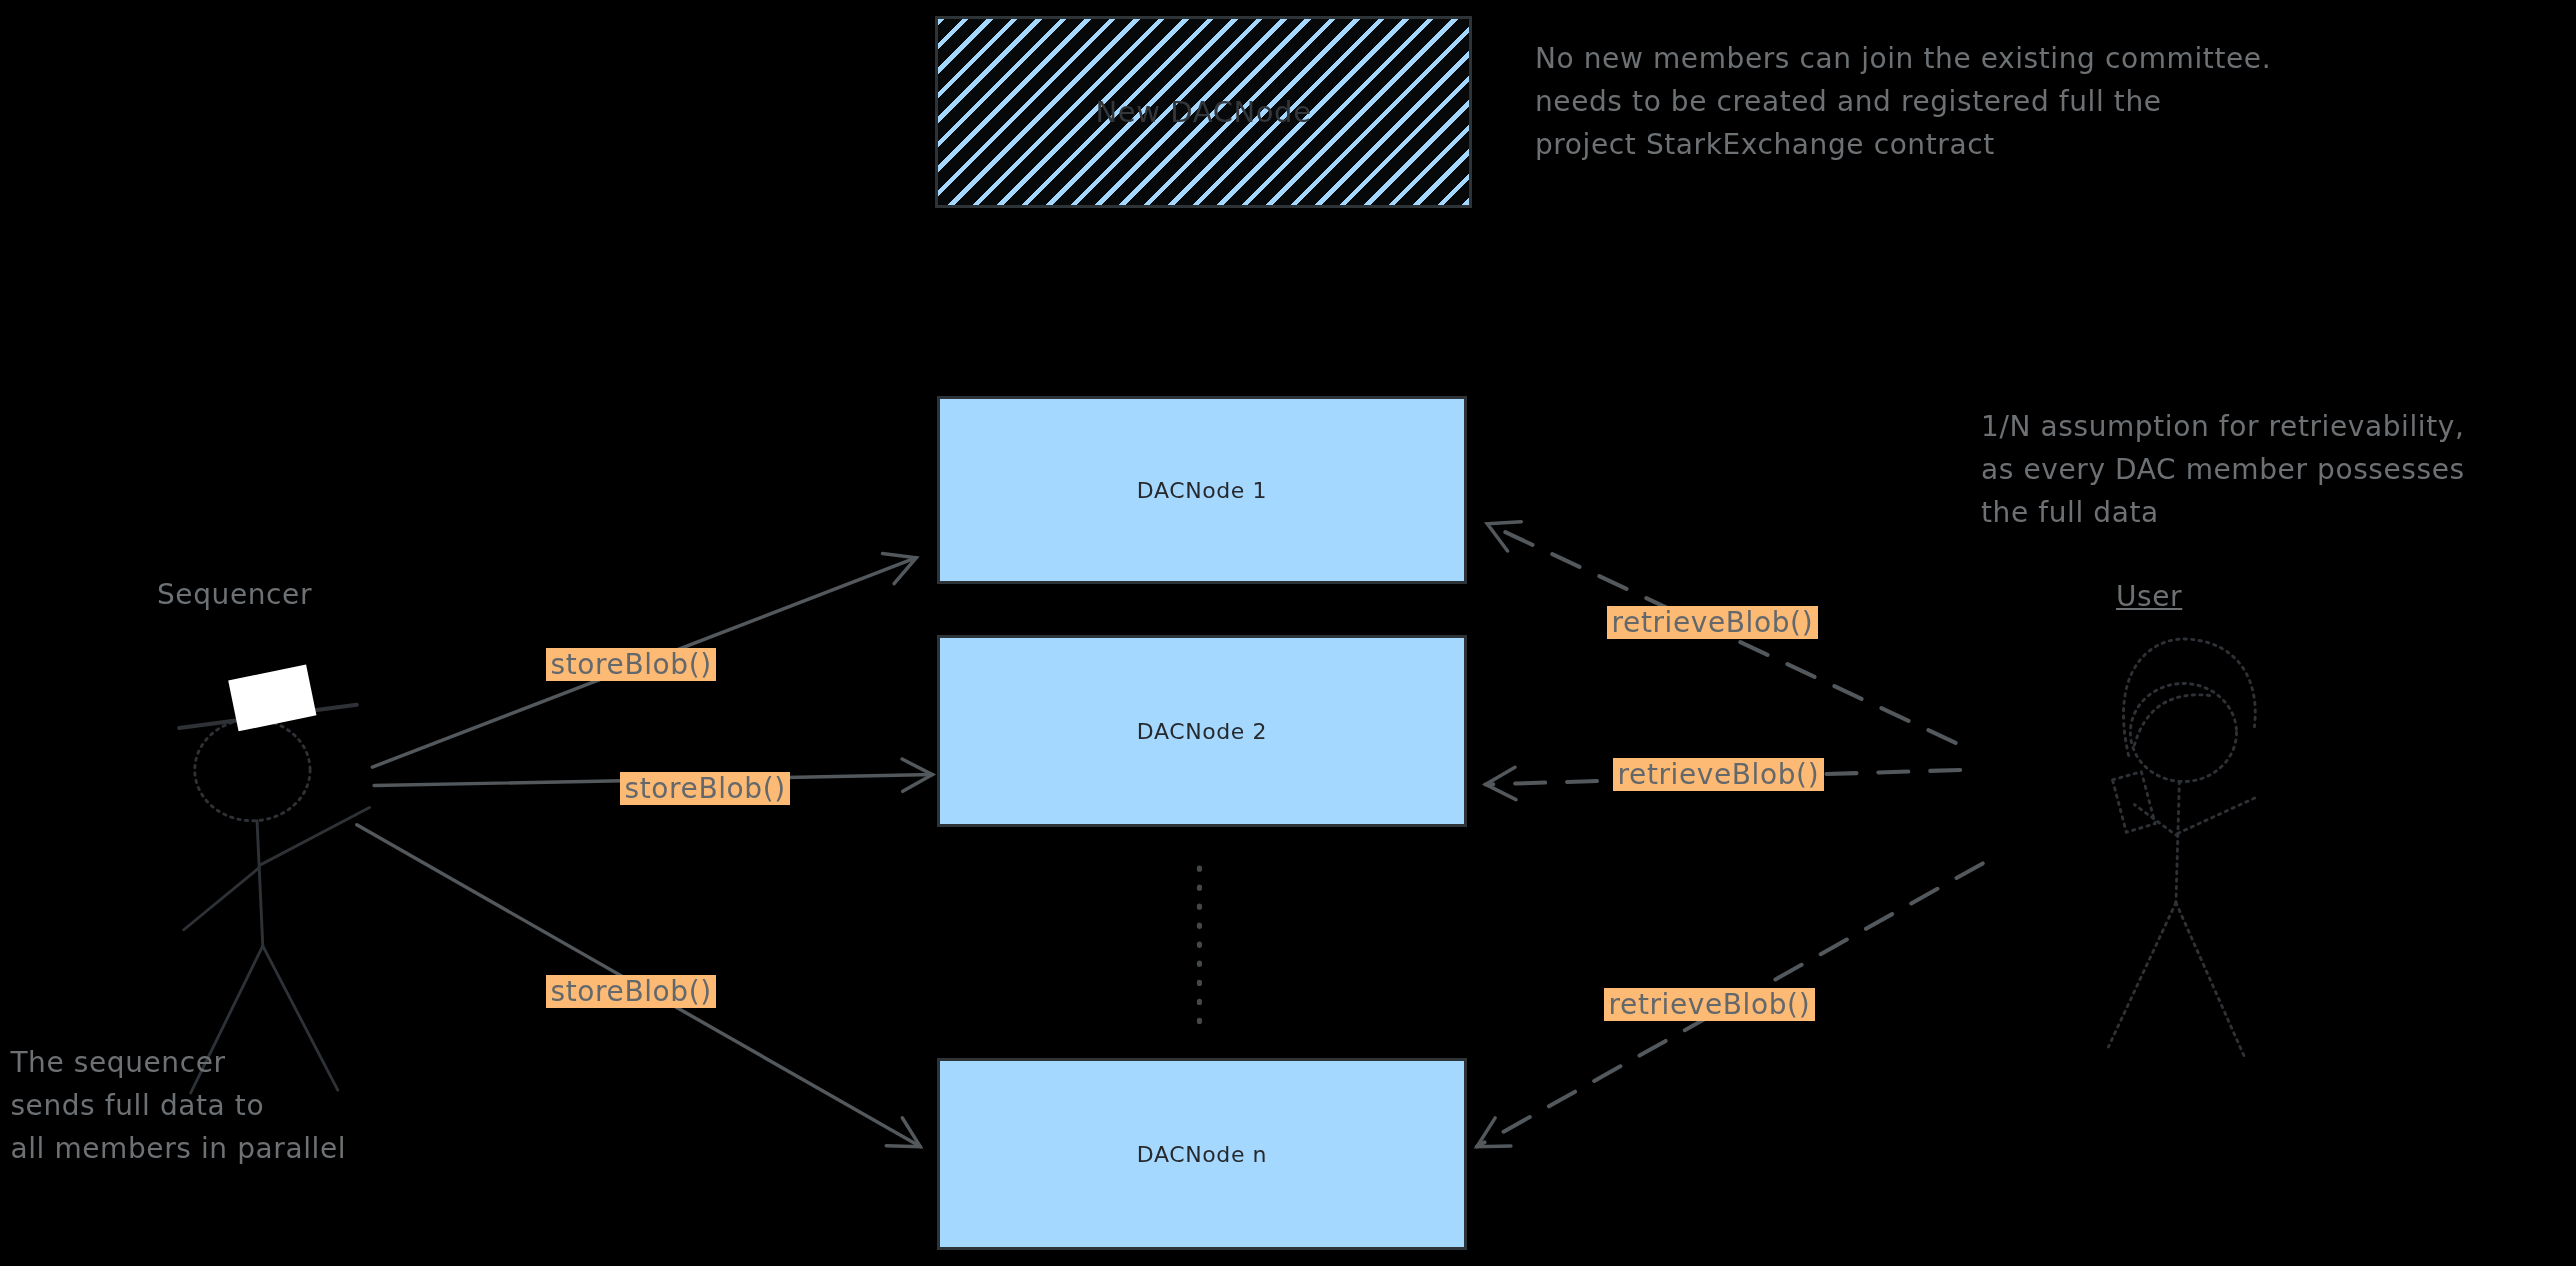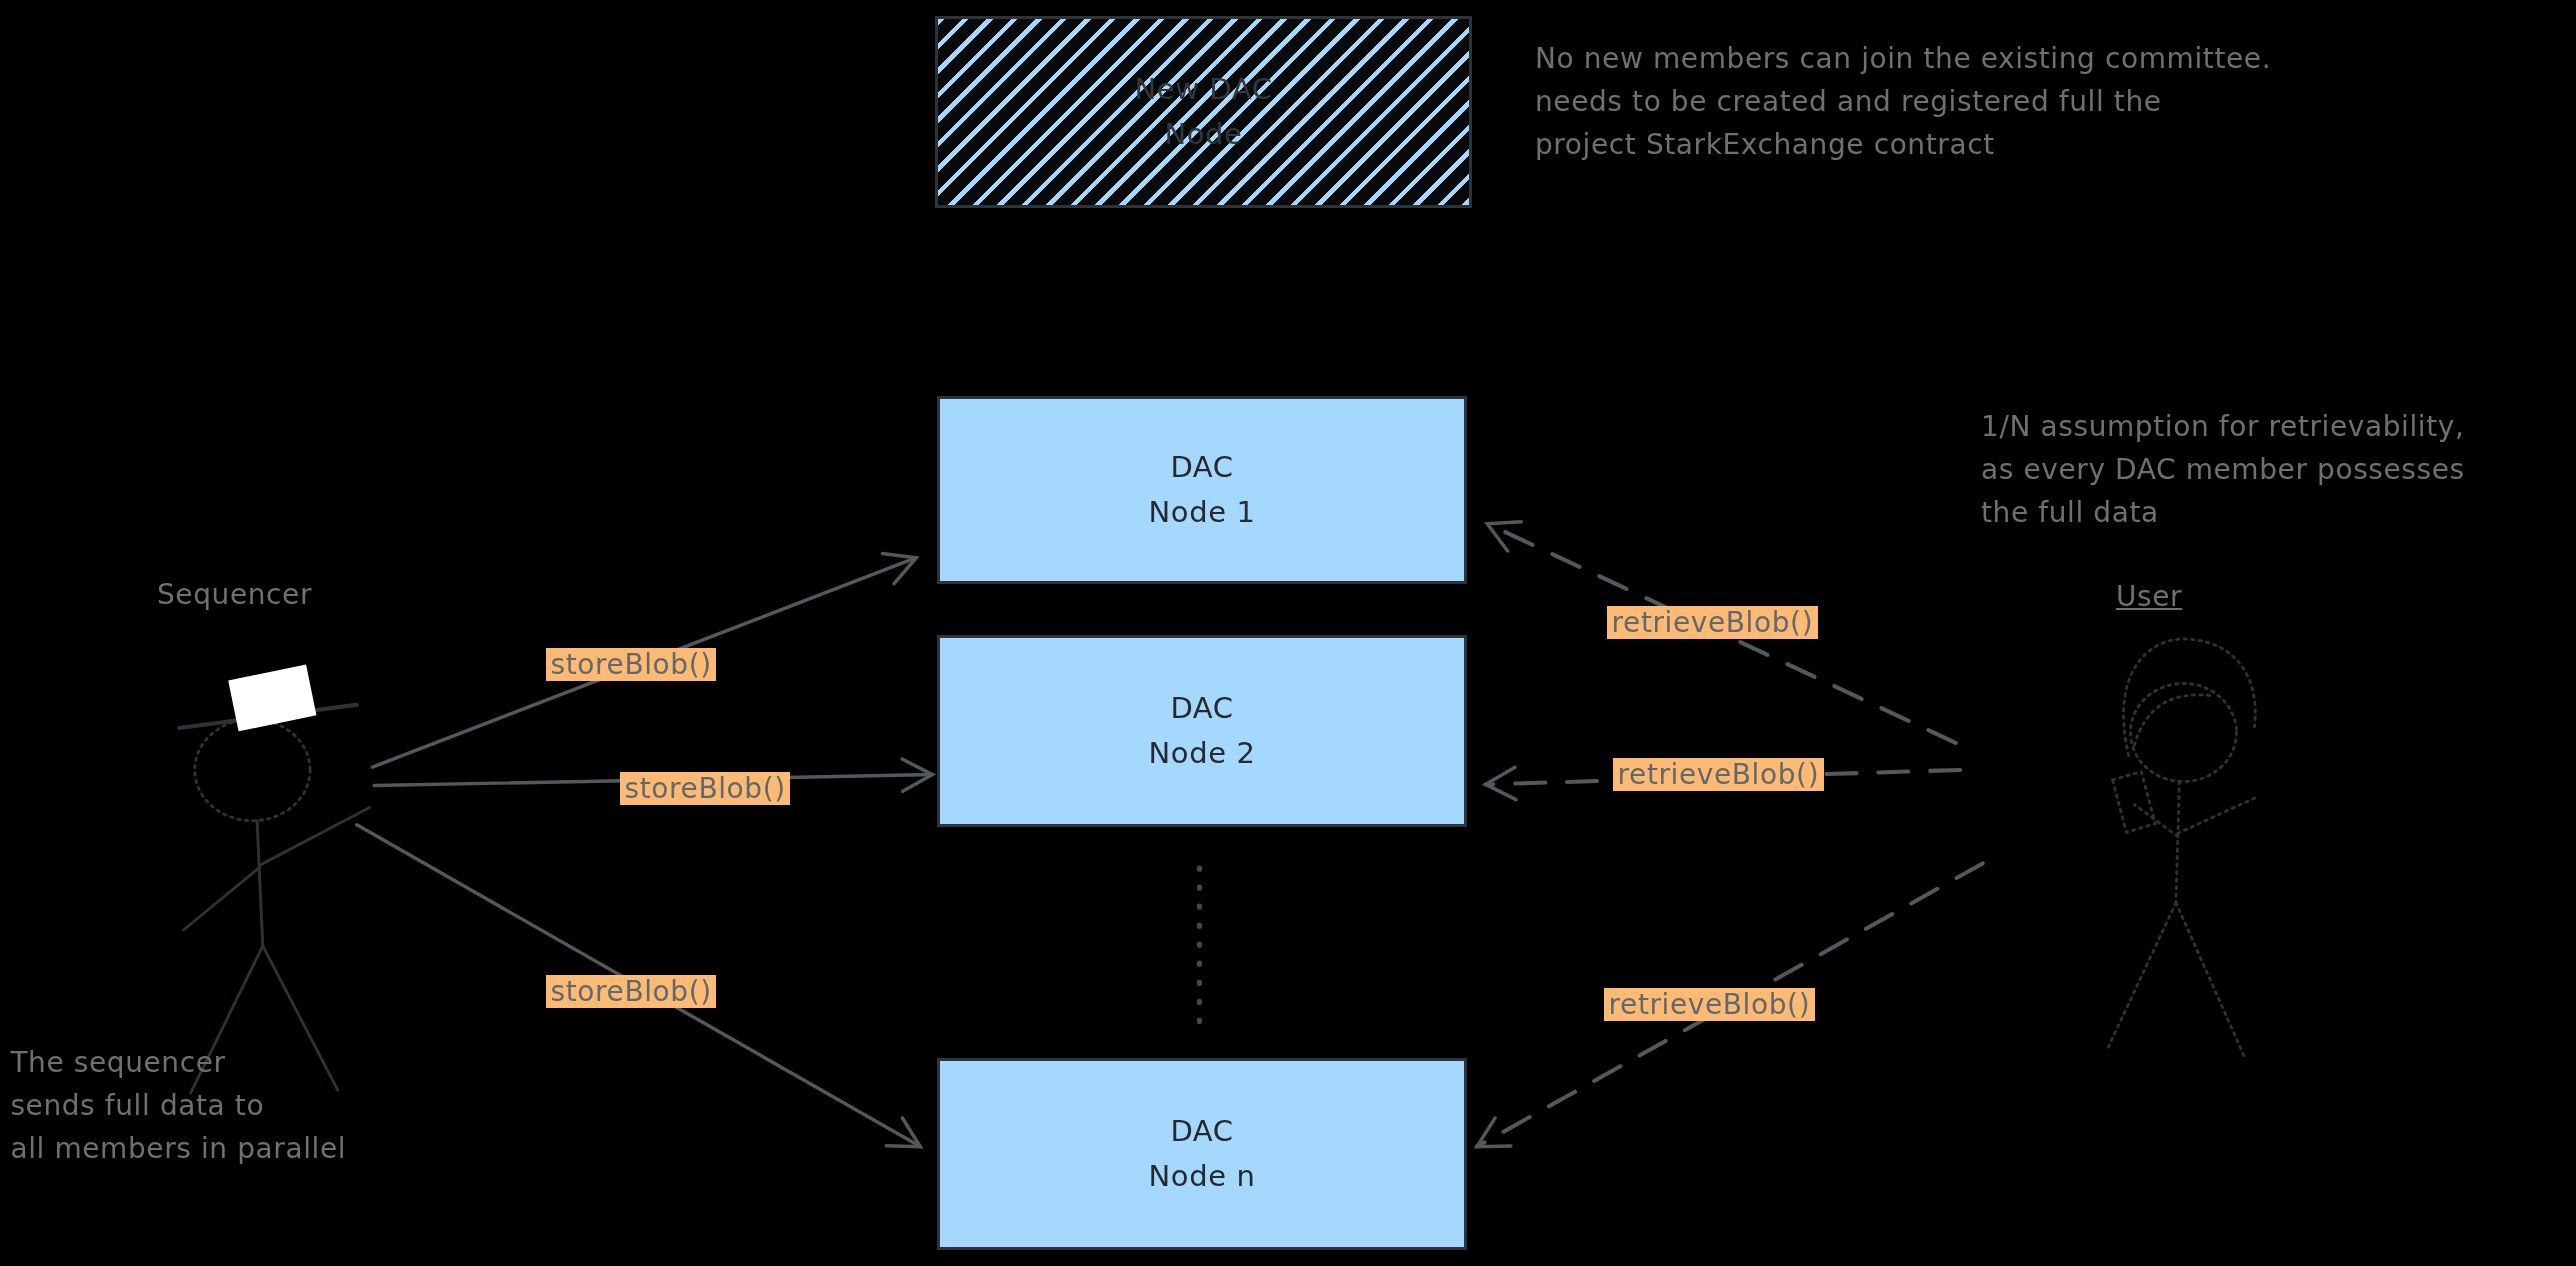--- a/index.html
+++ b/index.html
@@ -12,28 +12,28 @@
   }
   .abs{position:absolute;}
   svg.layer{position:absolute;left:0;top:0;}
   .note{color:#6d7174;font-size:28px;line-height:43px;letter-spacing:0.6px;white-space:nowrap;margin-top:14px;}
   .hand-label{color:#6d7174;font-size:28px;letter-spacing:0.6px;white-space:nowrap;}
   .edge-label{color:#63686c;font-size:28px;letter-spacing:0.6px;white-space:nowrap;background:#fdba74;padding:0 4.6px;}
   .dacbox{
     background:#a5d8ff;
     border:3.5px solid #2e3337;
     box-sizing:border-box;
-    display:flex;flex-direction:column;align-items:center;justify-content:center;
-    color:#26292d;font-size:29px;line-height:45px;letter-spacing:0.6px;text-align:center;
+    display:flex;flex-direction:row;align-items:center;justify-content:center;
+    color:#26292d;font-size:22px;line-height:45px;letter-spacing:0.6px;text-align:center;
   }
   .hatchbox{
     border:3.5px solid #2e3337;
     box-sizing:border-box;
     background:repeating-linear-gradient(135deg,#a5d8ff 0 4.6px,#060809 4.6px 17.3px);
-    display:flex;flex-direction:column;align-items:center;justify-content:center;
+    display:flex;flex-direction:row;align-items:center;justify-content:center;
     color:#33363a;font-size:29px;line-height:45px;letter-spacing:0.6px;text-align:center;
   }
 </style>
 </head>
 <body>
 
 <div id="canvas">
 
   <svg class="layer" width="2576" height="1266" viewBox="0 0 4465 2195">
     <defs>

